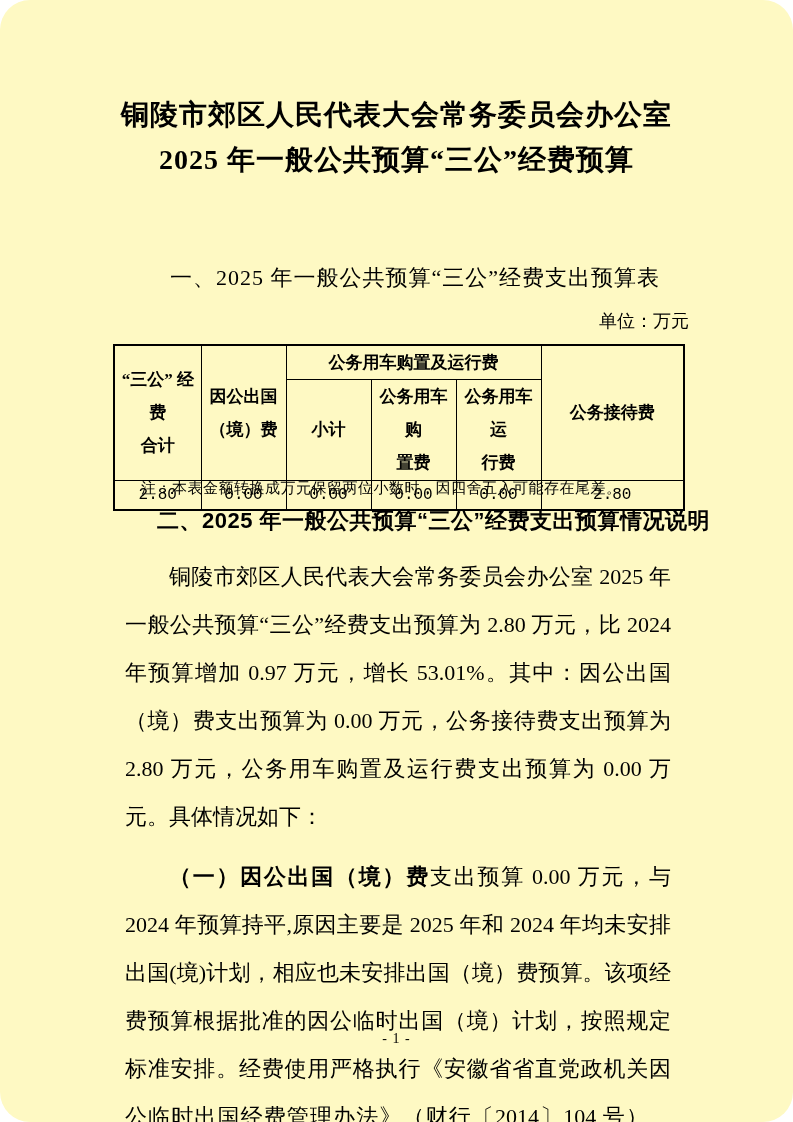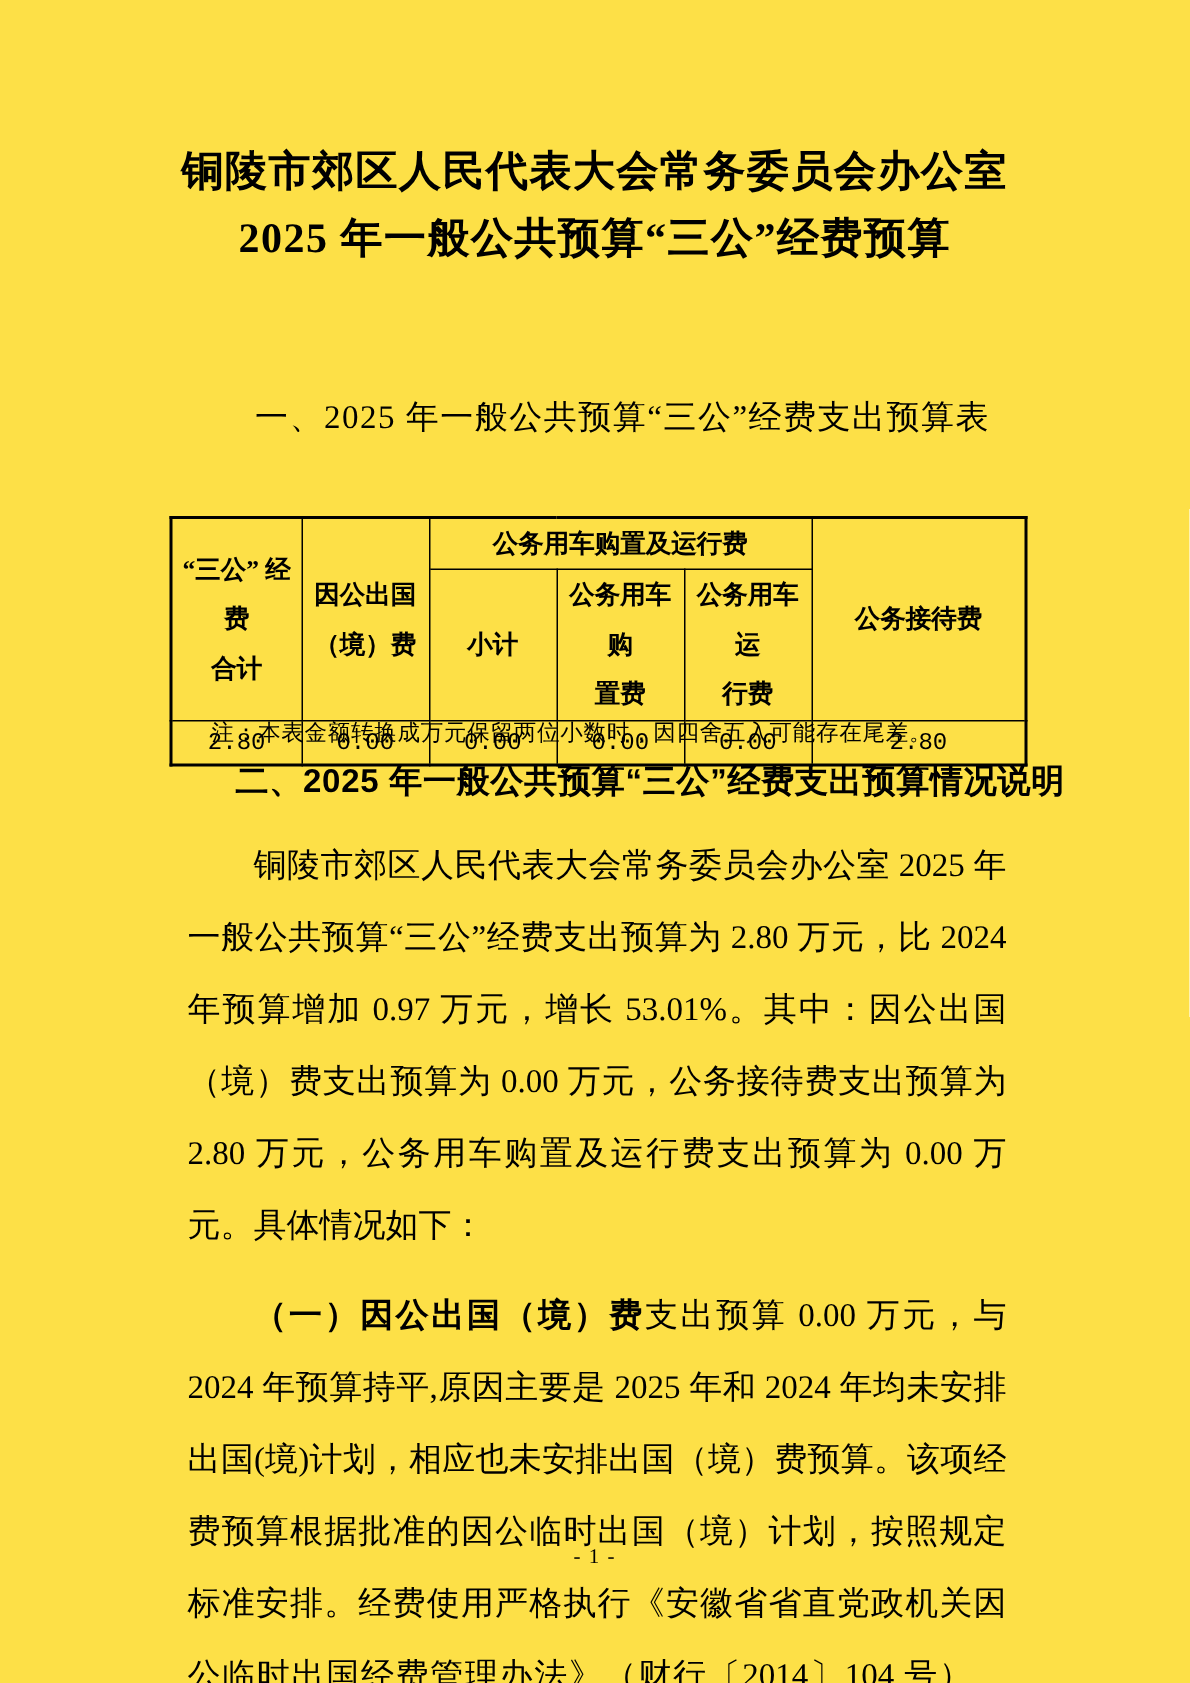--- a/index.html
+++ b/index.html
@@ -1,24 +1,25 @@
 <!DOCTYPE html>
 <html lang="zh"><head>
 <meta charset="utf-8">
 <style>
   html, body { margin: 0; padding: 0; background: #ffffff; }
   .page {
     position: relative;
     width: 793px;
     height: 1122px;
     margin: 0 auto;
-    background: #fde047;
+    background: #fef9c3;
     color: #000000;
     font-family: "Liberation Serif", "DejaVu Serif", serif;
     overflow: hidden;
+    border-radius: 30px;
   }
   .doc-title {
     position: absolute;
     top: 92px;
     left: 0;
     width: 100%;
     text-align: center;
     font-size: 28px;
     font-weight: bold;
     line-height: 45px;
@@ -120,20 +121,21 @@
 
 <div class="page">
 
   <div class="doc-title">
     <div>铜陵市郊区人民代表大会常务委员会办公室</div>
     <div>2025 年一般公共预算“三公”经费预算</div>
   </div>
 
   <div class="section1-heading">一、2025 年一般公共预算“三公”经费支出预算表</div>
 
+  <div class="unit-label">单位：万元</div>
 
   <table class="budget-table">
     <colgroup>
       <col style="width:87px">
       <col style="width:85px">
       <col style="width:85px">
       <col style="width:85px">
       <col style="width:85px">
       <col style="width:143px">
     </colgroup>

